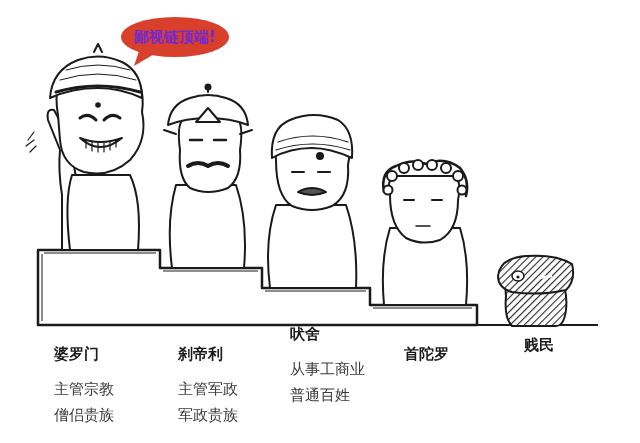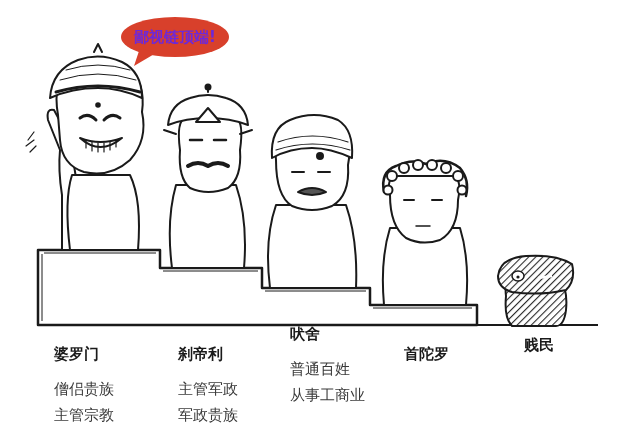--- a/index.html
+++ b/index.html
@@ -96,36 +96,36 @@
   </g>
 </svg>
 
 <div class="bubble">
   <div class="bubble-text">鄙视链顶端!</div>
 </div>
 
 <div class="label" style="left:54px;top:345px;">
   <div class="caste-name">婆罗门</div>
   <div style="height:12px"></div>
+  <div class="caste-desc">主管宗教</div>
   <div class="caste-desc">僧侣贵族</div>
-  <div class="caste-desc">主管宗教</div>
 </div>
 
 <div class="label" style="left:178px;top:345px;">
   <div class="caste-name">刹帝利</div>
   <div style="height:12px"></div>
   <div class="caste-desc">主管军政</div>
   <div class="caste-desc">军政贵族</div>
 </div>
 
 <div class="label" style="left:290px;top:325px;">
   <div class="caste-name">吠舍</div>
   <div style="height:12px"></div>
+  <div class="caste-desc">从事工商业</div>
   <div class="caste-desc">普通百姓</div>
-  <div class="caste-desc">从事工商业</div>
 </div>
 
 <div class="label" style="left:404px;top:345px;">
   <div class="caste-name">首陀罗</div>
   <div style="height:12px"></div>
 </div>
 
 <div class="label" style="left:524px;top:336px;">
   <div class="caste-name">贱民</div>
 </div>

